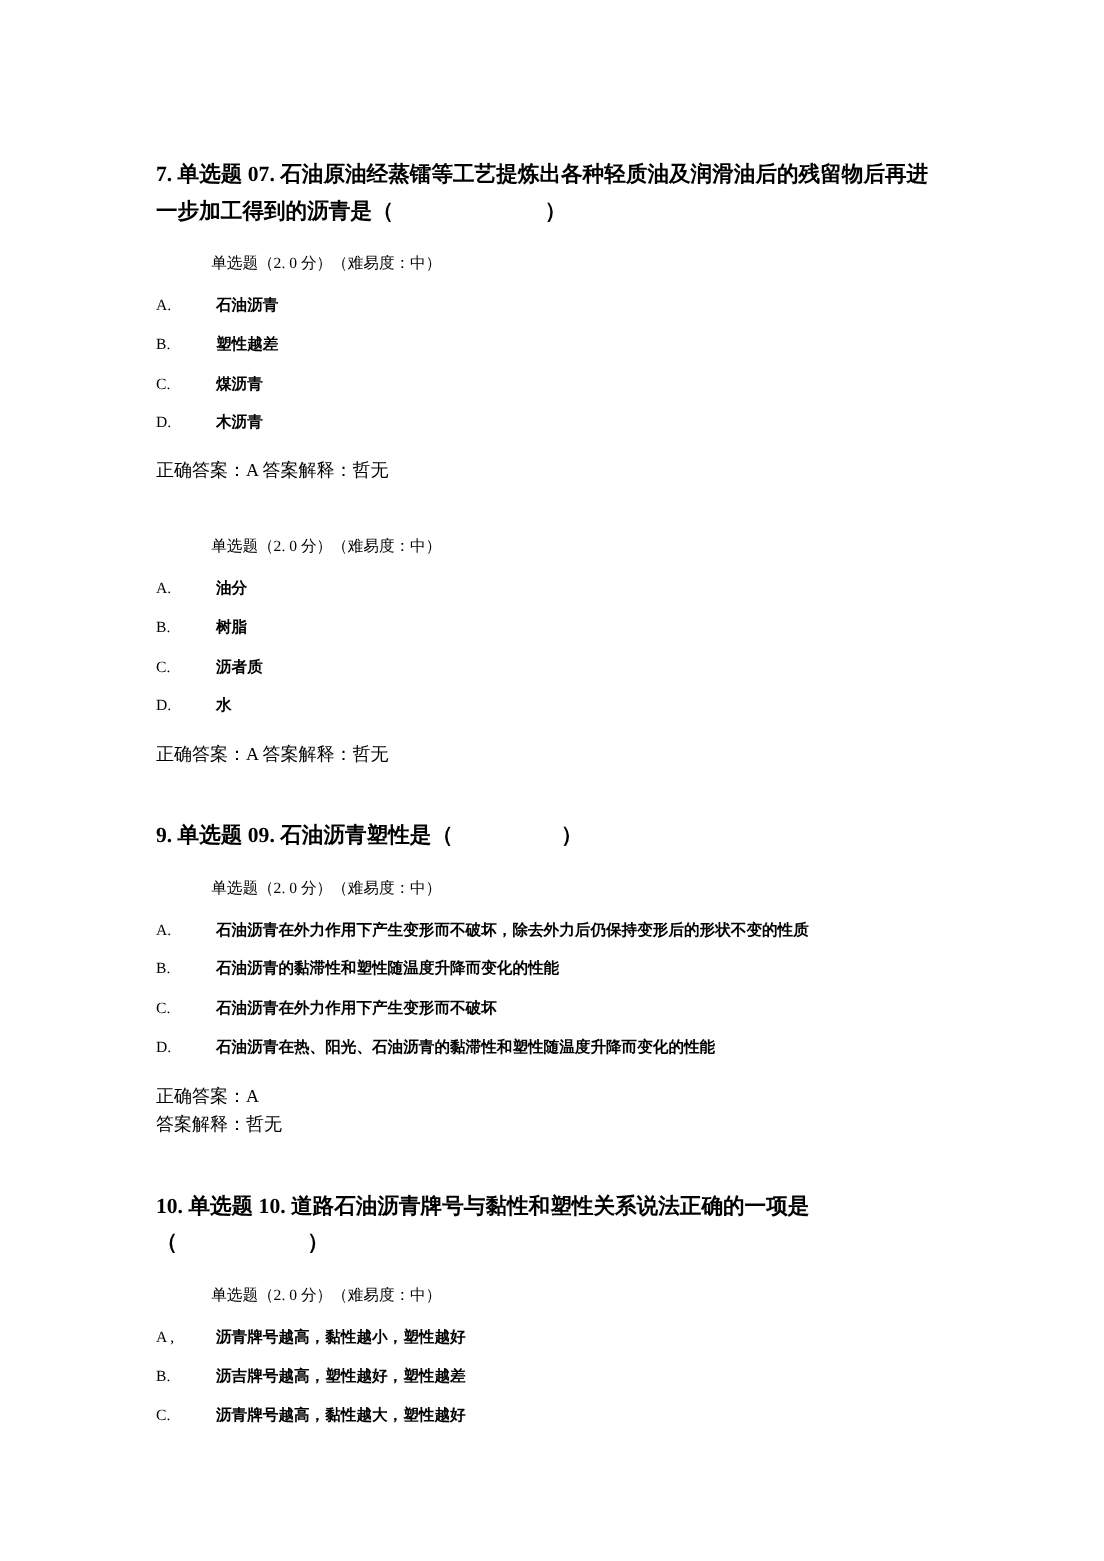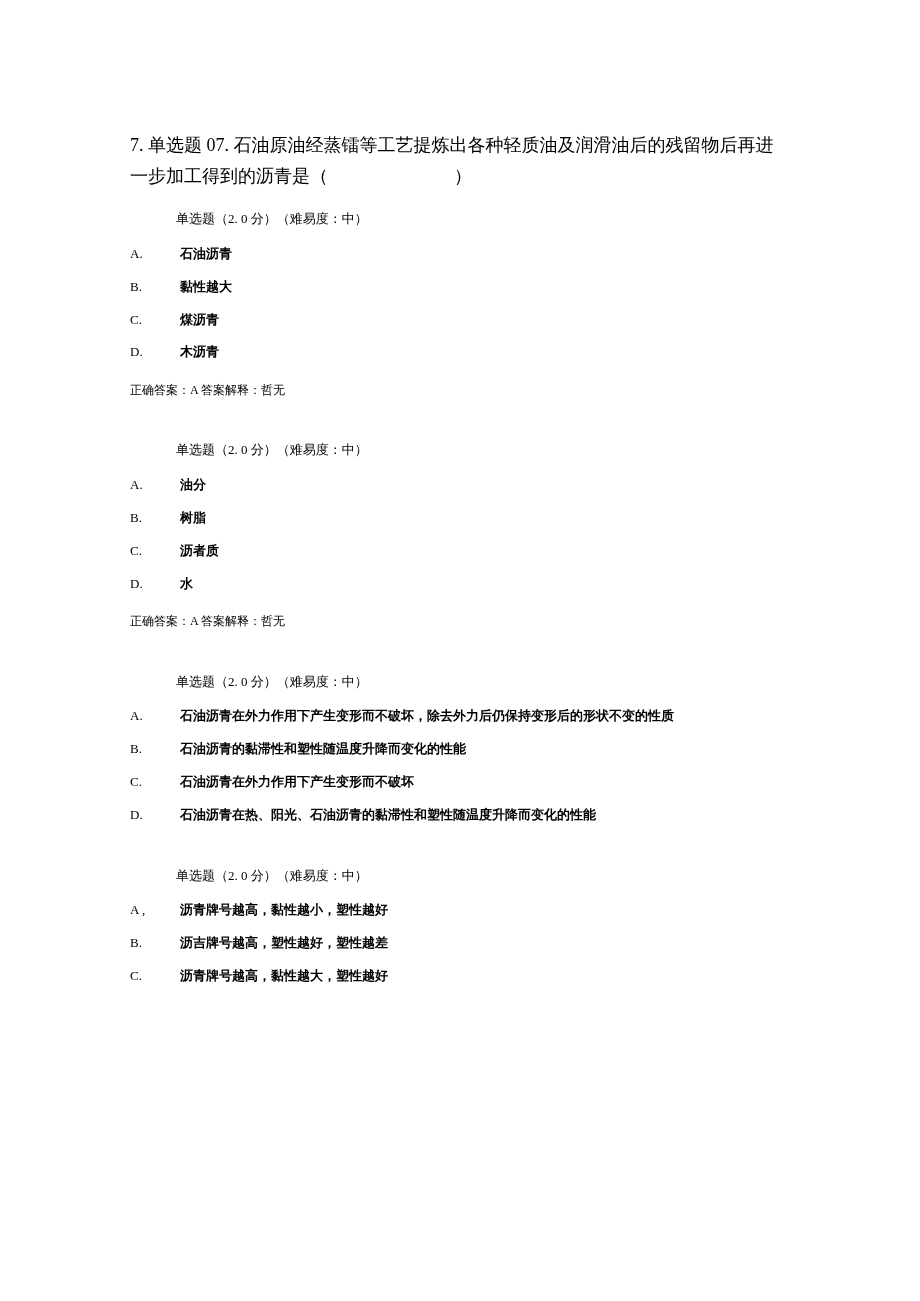--- a/index.html
+++ b/index.html
@@ -9,21 +9,21 @@
       padding: 130px 130px 100px 130px;
       color: #000;
       font-size: 14px;
       line-height: 1.6;
     }
     .question-block {
       margin-bottom: 40px;
     }
     .question-title {
       font-size: 18px;
-      font-weight: normal;
+      font-weight: bold;
       margin-bottom: 18px;
       line-height: 1.7;
     }
     .question-meta {
       font-size: 13px;
       margin-bottom: 14px;
       margin-left: 46px;
     }
     .options {
       margin-bottom: 18px;
@@ -35,21 +35,21 @@
     }
     .option-letter {
       width: 50px;
       flex-shrink: 0;
     }
     .option-text {
       flex: 1;
       font-weight: bold;
     }
     .answer {
-      font-size: 12px;
+      font-size: 15px;
       margin-top: 8px;
       line-height: 1.6;
     }
     .q-num {
       display: inline-block;
     }
   </style>
 </head>
 <body>
 
@@ -59,21 +59,21 @@
     <span>单选题 07. 石油原油经蒸镭等工艺提炼出各种轻质油及润滑油后的残留物后再进一步加工得到的沥青是（　　　　　　　）</span>
   </div>
   <div class="question-meta">单选题（2. 0 分）（难易度：中）</div>
   <div class="options">
     <div class="option-row">
       <div class="option-letter">A.</div>
       <div class="option-text">石油沥青</div>
     </div>
     <div class="option-row">
       <div class="option-letter">B.</div>
-      <div class="option-text">黏性越大</div>
+      <div class="option-text">塑性越差</div>
     </div>
     <div class="option-row">
       <div class="option-letter">C.</div>
       <div class="option-text">煤沥青</div>
     </div>
     <div class="option-row">
       <div class="option-letter">D.</div>
       <div class="option-text">木沥青</div>
     </div>
   </div>
@@ -97,42 +97,52 @@
     </div>
     <div class="option-row">
       <div class="option-letter">D.</div>
       <div class="option-text">水</div>
     </div>
   </div>
   <div class="answer">正确答案：A 答案解释：哲无</div>
 </div>
 
 <div class="question-block">
+  <div class="question-title">
+    <span class="q-num">9.</span>
+    <span>单选题 09. 石油沥青塑性是（　　　　　）</span>
+  </div>
   <div class="question-meta">单选题（2. 0 分）（难易度：中）</div>
   <div class="options">
     <div class="option-row">
       <div class="option-letter">A.</div>
       <div class="option-text">石油沥青在外力作用下产生变形而不破坏，除去外力后仍保持变形后的形状不变的性质</div>
     </div>
     <div class="option-row">
       <div class="option-letter">B.</div>
       <div class="option-text">石油沥青的黏滞性和塑性随温度升降而变化的性能</div>
     </div>
     <div class="option-row">
       <div class="option-letter">C.</div>
       <div class="option-text">石油沥青在外力作用下产生变形而不破坏</div>
     </div>
     <div class="option-row">
       <div class="option-letter">D.</div>
       <div class="option-text">石油沥青在热、阳光、石油沥青的黏滞性和塑性随温度升降而变化的性能</div>
     </div>
   </div>
+  <div class="answer" style="white-space: pre-line;">正确答案：A
+答案解释：哲无</div>
 </div>
 
 <div class="question-block">
+  <div class="question-title">
+    <span class="q-num">10.</span>
+    <span>单选题 10. 道路石油沥青牌号与黏性和塑性关系说法正确的一项是（　　　　　　）</span>
+  </div>
   <div class="question-meta">单选题（2. 0 分）（难易度：中）</div>
   <div class="options">
     <div class="option-row">
       <div class="option-letter">A ,</div>
       <div class="option-text">沥青牌号越高，黏性越小，塑性越好</div>
     </div>
     <div class="option-row">
       <div class="option-letter">B.</div>
       <div class="option-text">沥吉牌号越高，塑性越好，塑性越差</div>
     </div>

